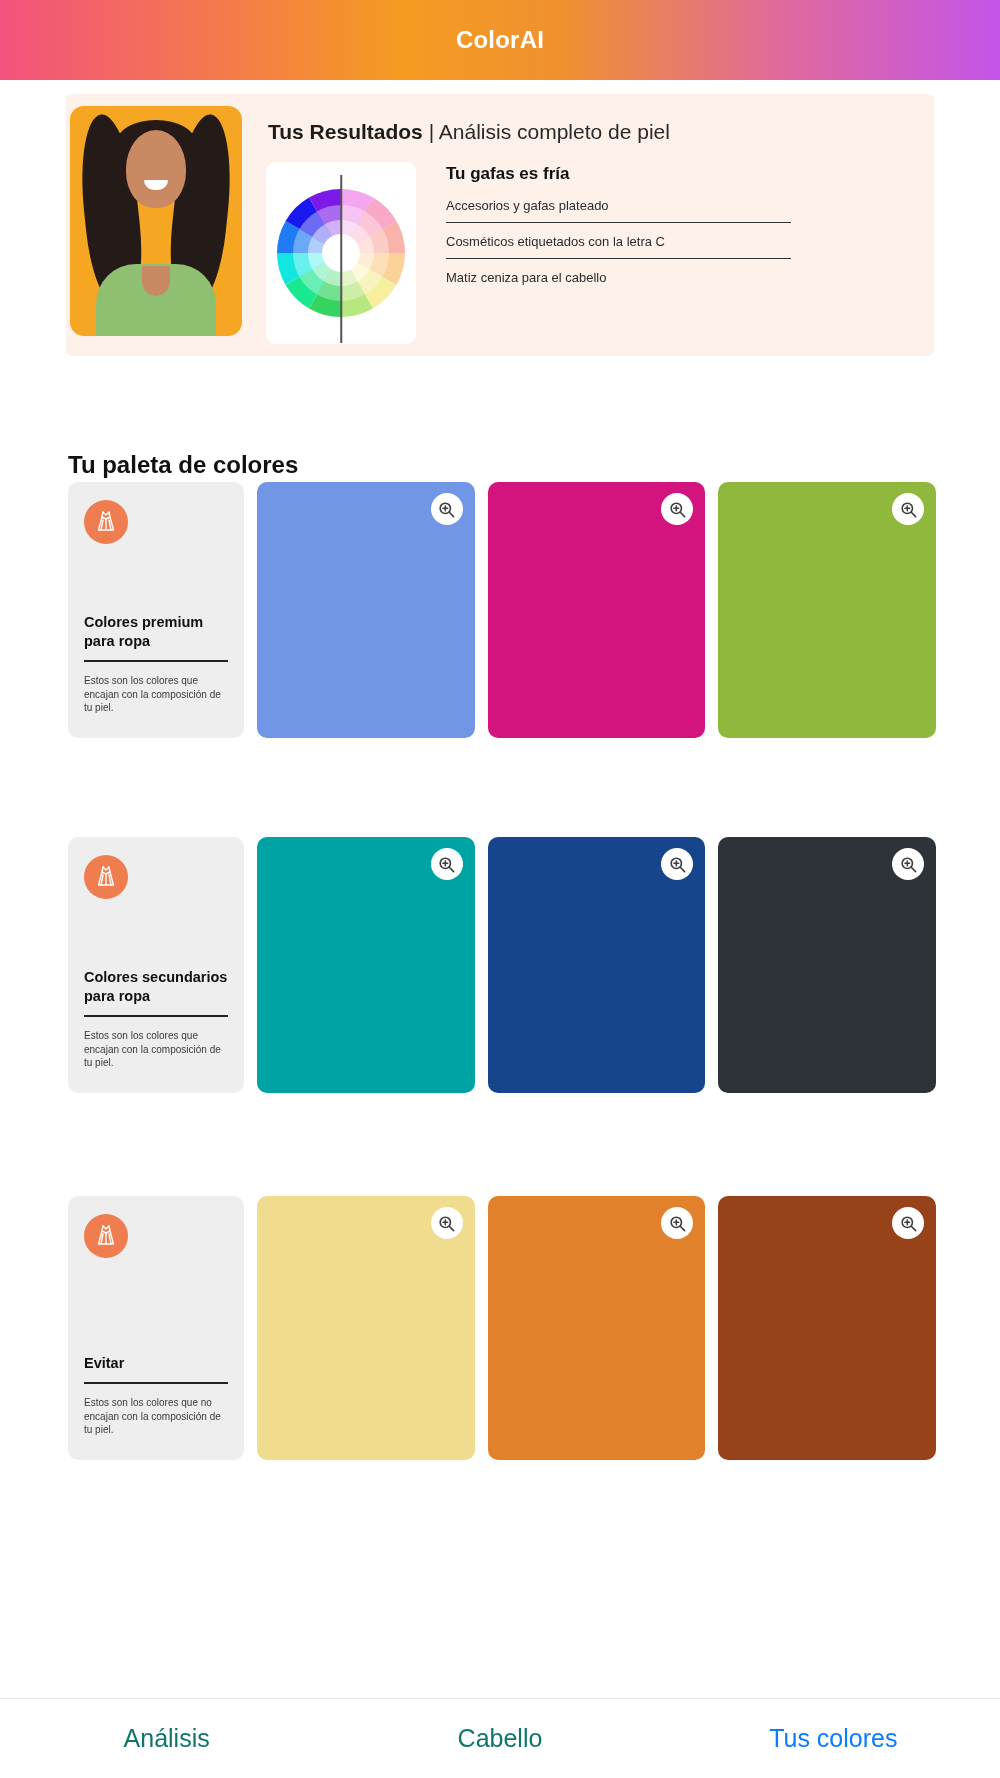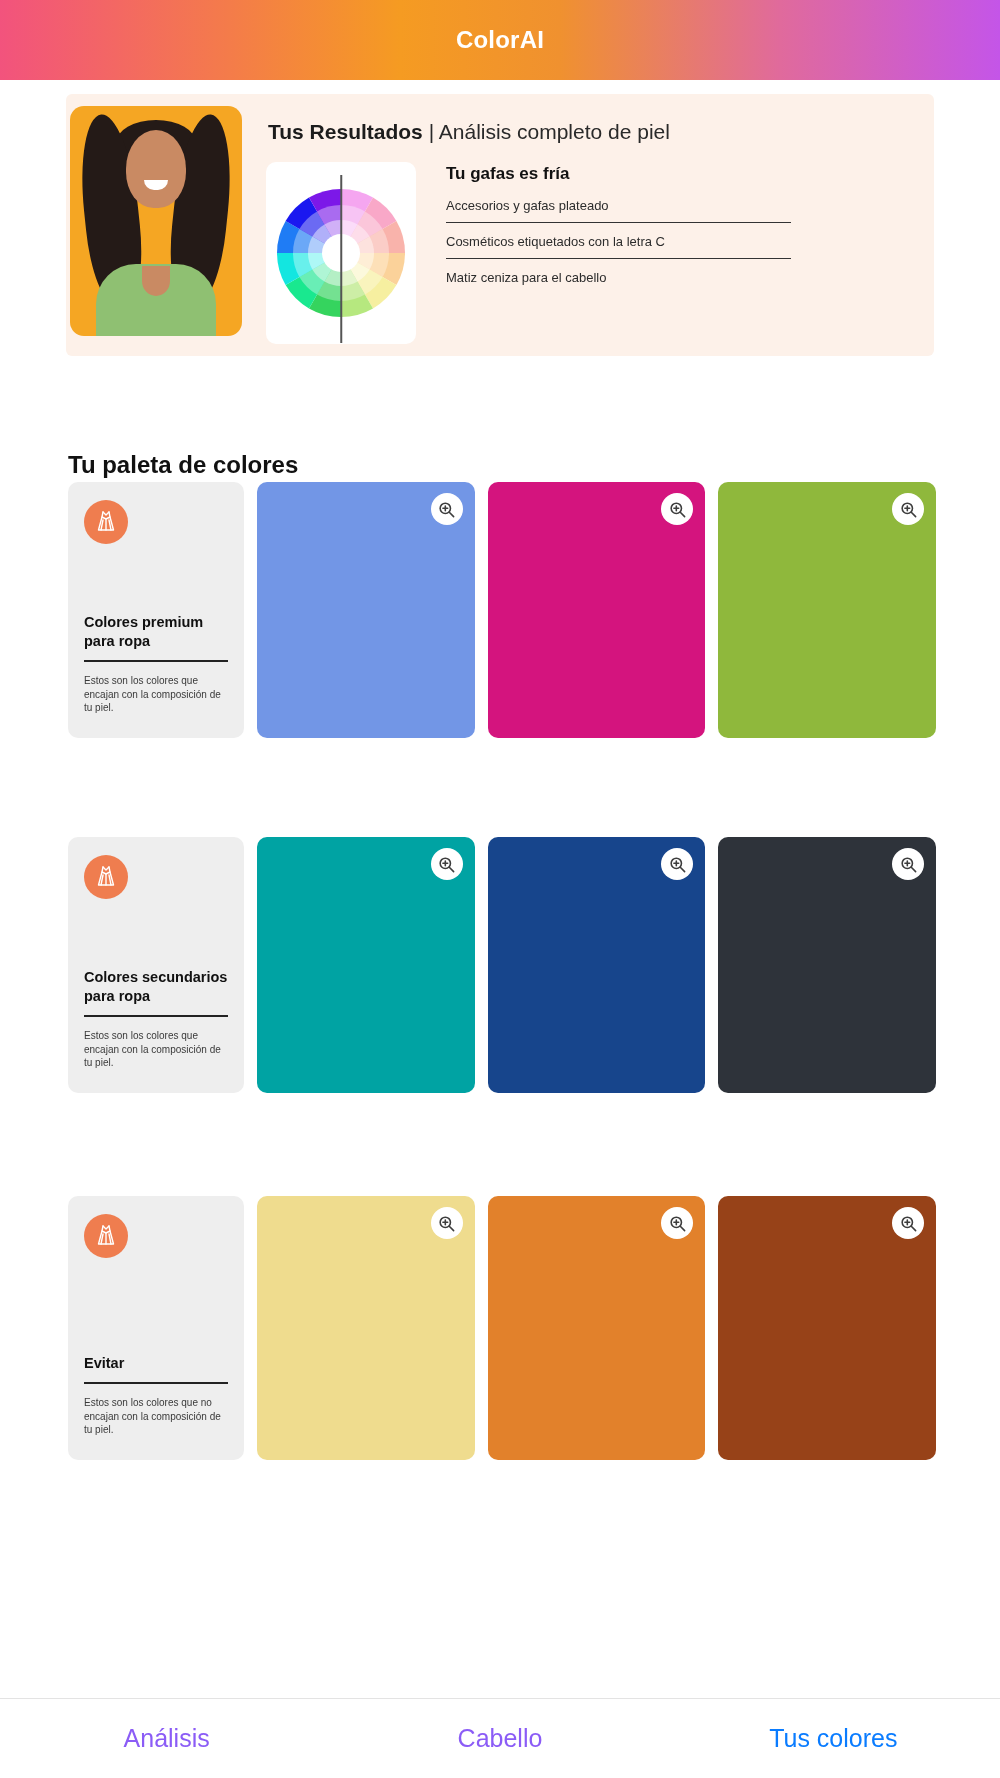--- a/index.html
+++ b/index.html
@@ -262,21 +262,21 @@
     height: 80px;
     background: #ffffff;
     border-top: 1px solid #e3e3e3;
     display: flex;
     align-items: center;
   }
   .nav-item {
     flex: 1;
     text-align: center;
     font-size: 25px;
-    color: #8b5cf6;
+    color: #0f766e;
   }
   .nav-item.active { color: #0a7cff; }
 </style>
 </head>
 <body>
 
 <div class="app-header">
   <div class="app-title">ColorAI</div>
 </div>
 

